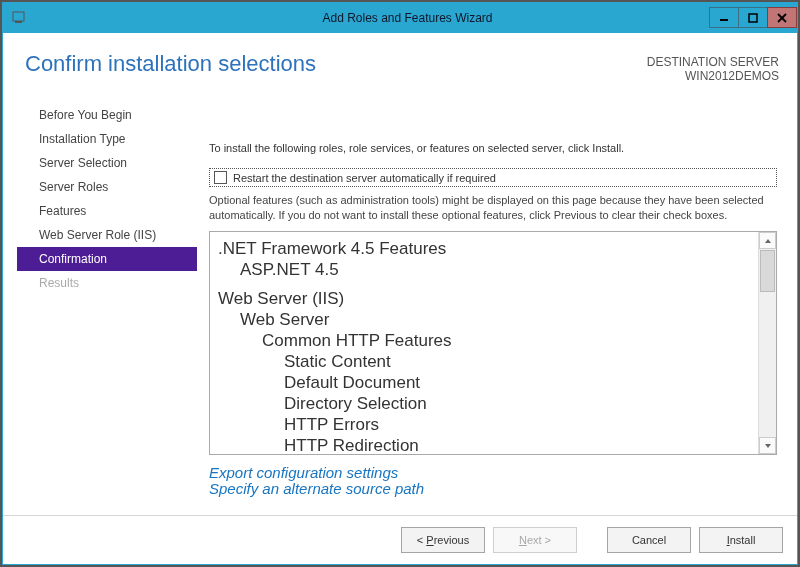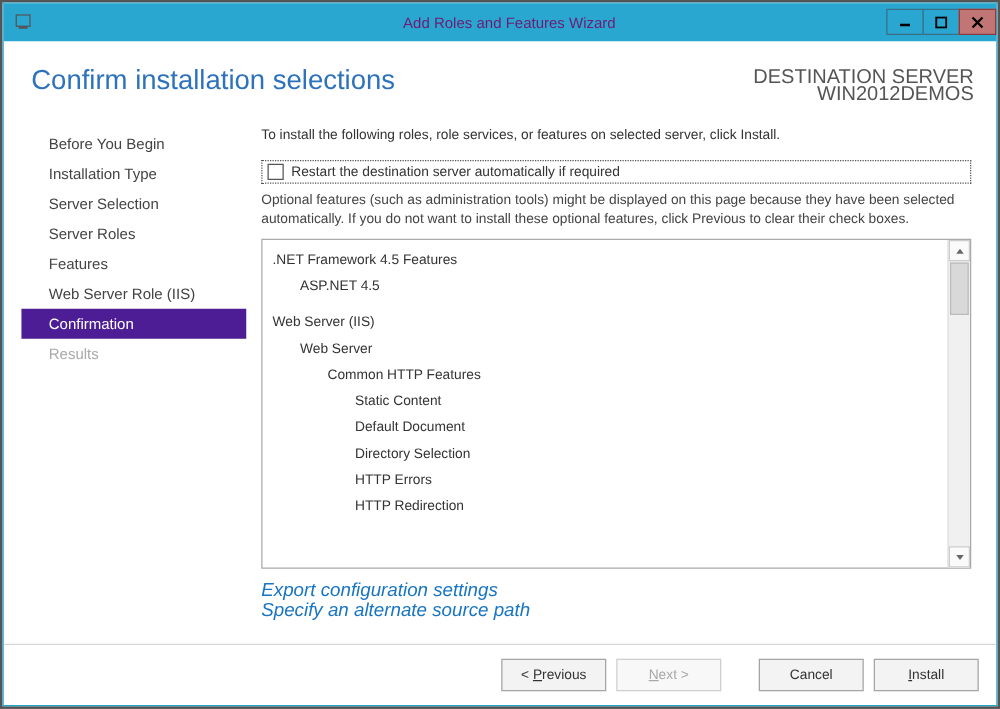--- a/index.html
+++ b/index.html
@@ -28,21 +28,21 @@
     align-items: center;
     position: relative;
   }
   .tb-icon {
     width: 16px; height: 16px;
     margin: 0 6px 0 8px;
   }
   .tb-title {
     flex: 1;
     text-align: center;
-    color: #701a75;
+    color: #0f172a;
     font-size: 12px;
     position: absolute;
     left: 15px; right: 0;
     pointer-events: none;
   }
   .win-controls {
     display: flex;
     margin-left: auto;
     height: 22px;
   }
@@ -75,21 +75,21 @@
     margin: 10px 4px 18px 8px;
   }
   .page-title {
     font-size: 22px;
     font-weight: 300;
     color: #2d72bb;
     flex: 1;
   }
   .dest {
     text-align: right;
-    font-size: 16px;
+    font-size: 12px;
     color: #555;
     line-height: 14px;
     padding-top: 4px;
   }
   
   .main {
     flex: 1;
     display: flex;
     overflow: hidden;
   }
@@ -115,20 +115,21 @@
     flex-direction: column;
     padding-left: 12px;
     padding-right: 6px;
     overflow: hidden;
   }
   .instr {
     font-size: 11px;
     color: #333;
     margin-bottom: 12px;
     line-height: 15px;
+    margin-top: 40px;
   }
   .chkrow {
     border: 1px dotted #555;
     padding: 2px 4px;
     display: flex;
     align-items: flex-end;
     gap: 6px;
     font-size: 11px;
     margin-bottom: 6px;
   }
@@ -148,21 +149,21 @@
     border: 1px solid #aaa;
     position: relative;
     display: flex;
     overflow: hidden;
     margin-bottom: 10px;
   }
   .list-inner {
     flex: 1;
     overflow: hidden;
     padding: 6px 8px;
-    font-size: 11px;
+    font-size: 17px;
     line-height: 21px;
     color: #333;
   }
   .scrollbar {
     width: 17px;
     background: #f0f0f0;
     border-left: 1px solid #ddd;
     position: relative;
   }
   .sb-arrow {

